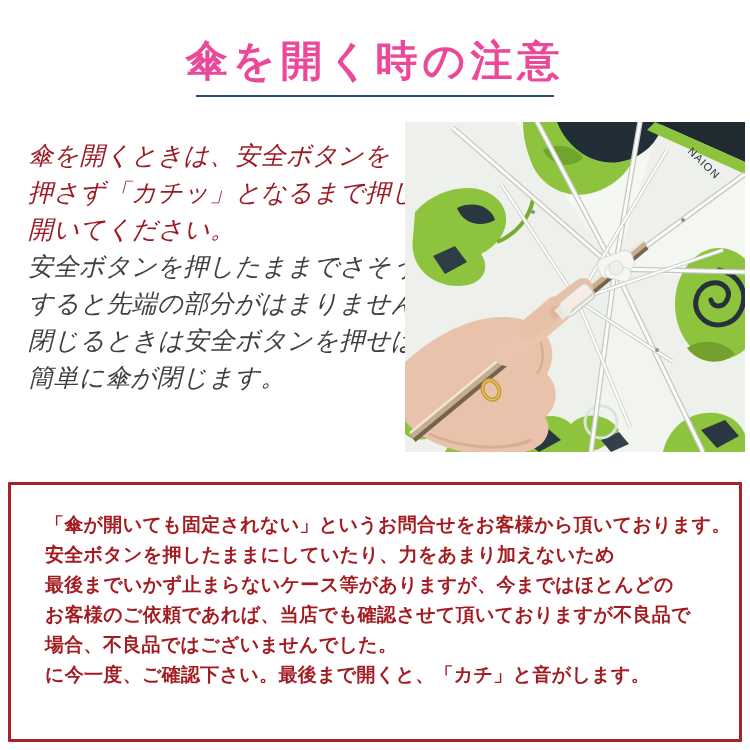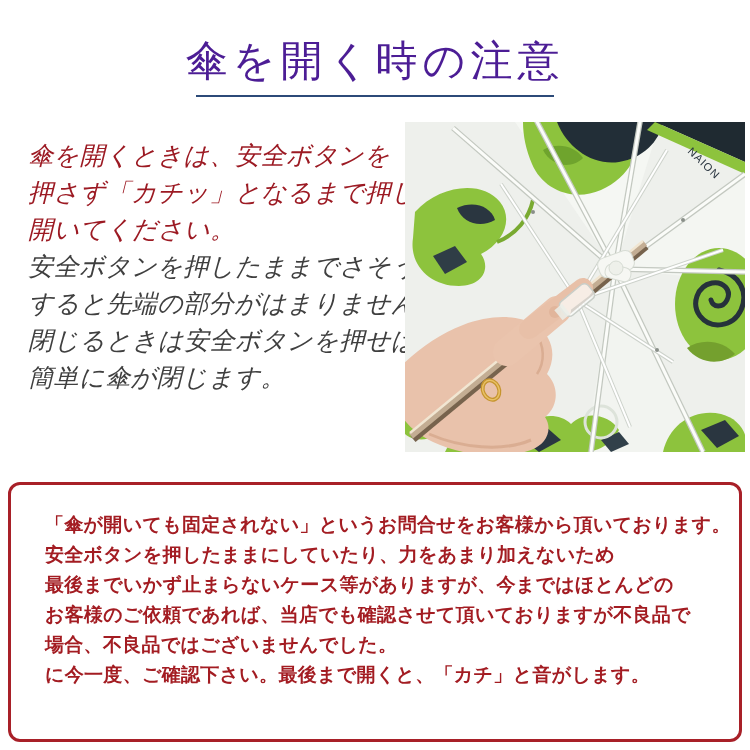--- a/index.html
+++ b/index.html
@@ -1,30 +1,30 @@
 <!DOCTYPE html>
 <html><head>
 <meta charset="utf-8">
 <style>
   html,body{margin:0;padding:0;background:#ffffff;}
   .page{position:relative;width:750px;height:750px;background:#ffffff;overflow:hidden;
         font-family:"Liberation Sans",sans-serif;}
   .title{position:absolute;top:33px;left:0;width:100%;text-align:center;
-         font-family:"DejaVu Serif","Liberation Serif",serif;font-weight:400;
-         font-size:42px;color:#4c1d95;letter-spacing:5px;}
+         font-family:"DejaVu Serif","Liberation Serif",serif;font-weight:700;
+         font-size:42px;color:#ec4899;letter-spacing:5px;}
   .title-underline{position:absolute;top:95px;left:196px;width:358px;height:2px;background:#2c4a78;}
   .intro{position:absolute;top:137px;left:28px;width:390px;
          font-family:"DejaVu Serif","Liberation Serif",serif;
          font-size:25px;line-height:37px;letter-spacing:0.5px;white-space:nowrap;font-style:italic;}
   .intro .red{color:#9c1a23;}
   .intro .gray{color:#3f3f3f;}
   .photo{position:absolute;top:122px;left:405px;width:340px;height:330px;}
   .photo svg{display:block;width:340px;height:330px;}
   .notice{position:absolute;top:482px;left:8px;width:734px;height:260px;box-sizing:border-box;
-          border:3px solid #a82028;border-radius:12px;padding:25px 14px 0 34px;background:#ffffff;}
+          border:3px solid #a82028;border-radius:1px;padding:25px 14px 0 34px;background:#ffffff;}
   .notice .line{font-family:"Liberation Sans",sans-serif;font-weight:bold;font-size:19px;
                 line-height:30px;color:#a31c22;letter-spacing:0.3px;white-space:nowrap;}
 </style>
 </head>
 <body>
 
 <div class="page">
 
   <div class="title">傘を開く時の注意</div>
   <div class="title-underline"></div>

